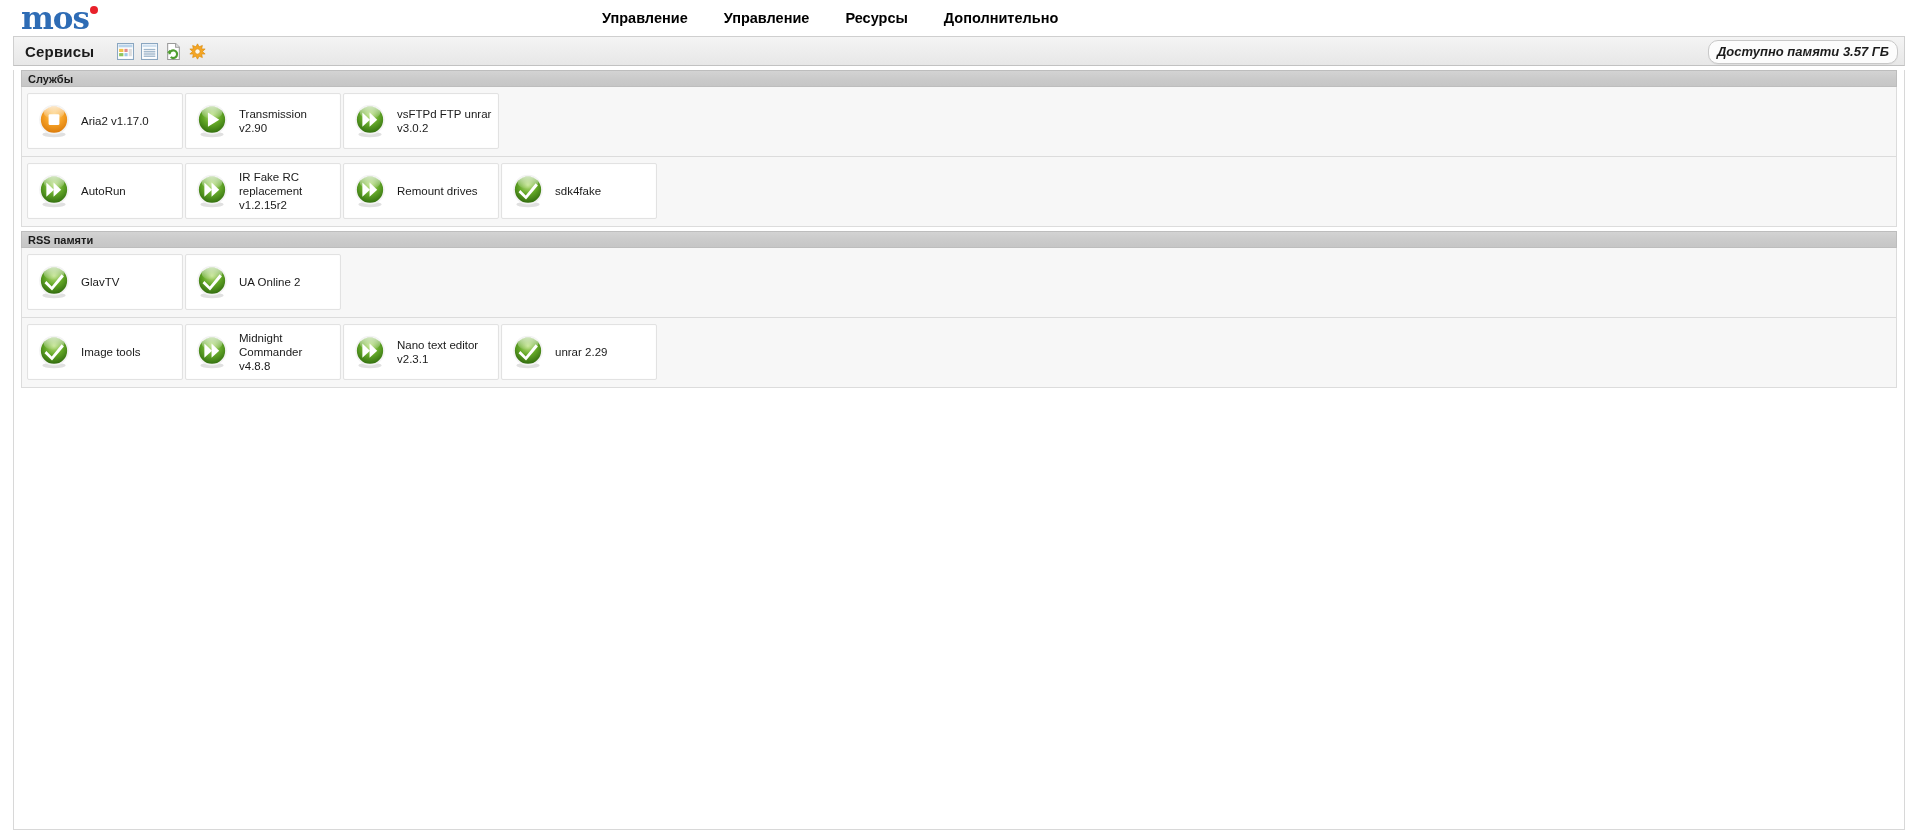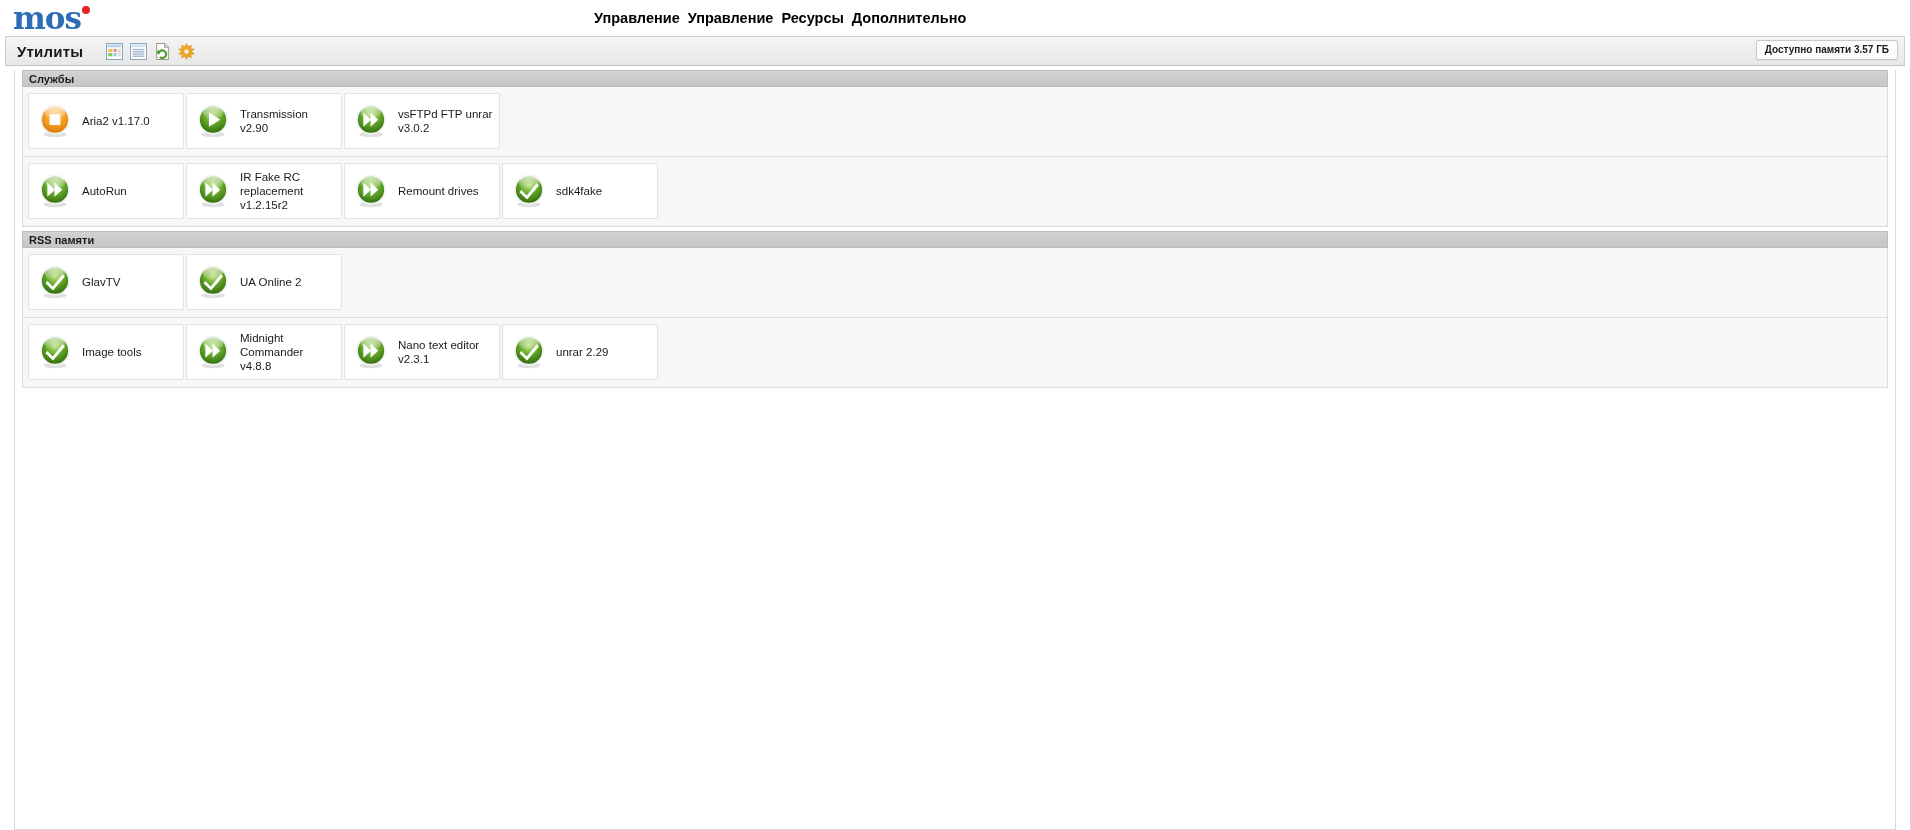--- a/index.html
+++ b/index.html
@@ -3,21 +3,21 @@
 <meta charset="utf-8">
 <style>
   * { box-sizing: border-box; }
   html, body {
     margin: 0; padding: 0;
     width: 1910px; height: 830px;
     background: #ffffff;
     font-family: "Liberation Sans", sans-serif;
     overflow: hidden;
   }
-  #app { position: relative; width: 1910px; height: 830px; background: #fff; }
+  #app { position: relative; width: 1910px; height: 830px; background: #fff; padding-left: 8px; }
 
   
   .header {
     position: relative;
     height: 36px;
     background: #ffffff;
     display: flex;
     align-items: center;
   }
   .logo {
@@ -40,21 +40,21 @@
     margin-left: 1px;
     position: relative;
     top: -4px;
   }
   .nav {
     position: absolute;
     left: 592px; top: 0;
     height: 36px;
     display: flex;
     align-items: center;
-    gap: 4px;
+    gap: 32px;
   }
   .nav a {
     font-size: 14.5px;
     font-weight: bold;
     color: #000000;
     text-decoration: none;
     white-space: nowrap;
     padding: 2px 2px;
   }
 
@@ -82,32 +82,33 @@
     gap: 7px;
     margin-left: 23px;
   }
   .tbicon { width: 17px; height: 17px; display: block; cursor: pointer; }
 
   .mem-badge {
     position: absolute;
     right: 6px; top: 3px;
     background: #fcfcfc;
     border: 1px solid #c8c8c8;
-    border-radius: 2px;
+    border-radius: 10px;
     padding: 3px 8px 4px 8px;
-    font-size: 10px;
+    font-size: 13px;
     font-weight: bold;
     color: #1c1c1c;
     white-space: nowrap;
     box-shadow: 0 1px 1px rgba(0,0,0,0.04);
+    font-style: italic;
   }
 
   
   .content {
-    margin: 0 14px;
+    margin: 0 5px;
     border-left: 1px solid #d8d8d8;
     border-right: 1px solid #d8d8d8;
     border-bottom: 1px solid #d8d8d8;
     background: #ffffff;
     min-height: 760px;
     padding: 0;
   }
   .panel { padding: 0; }
 
   .section { margin: 0; }
@@ -171,21 +172,21 @@
     </div>
     <nav class="nav">
       <a href="#">Управление</a>
       <a href="#">Управление</a>
       <a href="#">Ресурсы</a>
       <a href="#">Дополнительно</a>
     </nav>
   </div>
 
   <div class="toolbar">
-    <div class="toolbar-title">Утилиты</div>
+    <div class="toolbar-title">Сервисы</div>
     <div class="toolbar-icons">
 
       <svg class="tbicon" viewBox="0 0 16 16">
         <rect x="0.5" y="0.5" width="15" height="15" fill="#fff" stroke="#8aa6c0"></rect>
         <rect x="1.5" y="1.5" width="13" height="2.6" fill="#b9d3ea"></rect>
         <rect x="2" y="5.5" width="4" height="3" fill="#f3c24a"></rect>
         <rect x="2" y="9.5" width="4" height="3" fill="#8dc45e"></rect>
         <rect x="7" y="5.5" width="3" height="3" fill="#e28b8b"></rect>
         <rect x="7" y="9.5" width="3" height="3" fill="#9fc9e8"></rect>
         <rect x="11" y="5.5" width="3" height="7" fill="#ddd"></rect>

